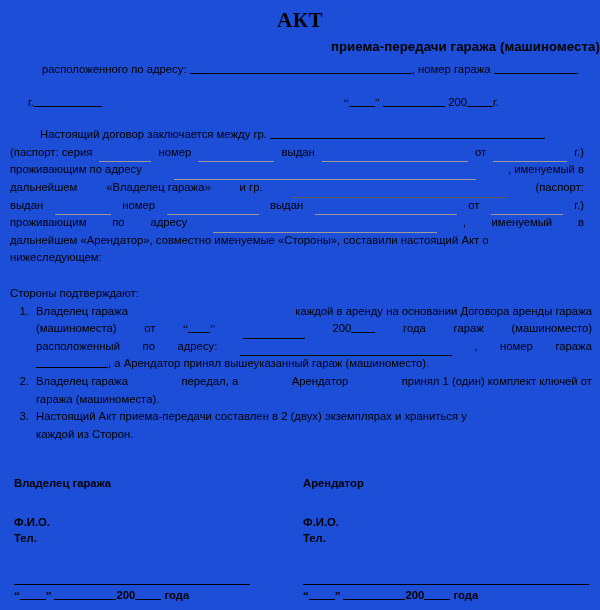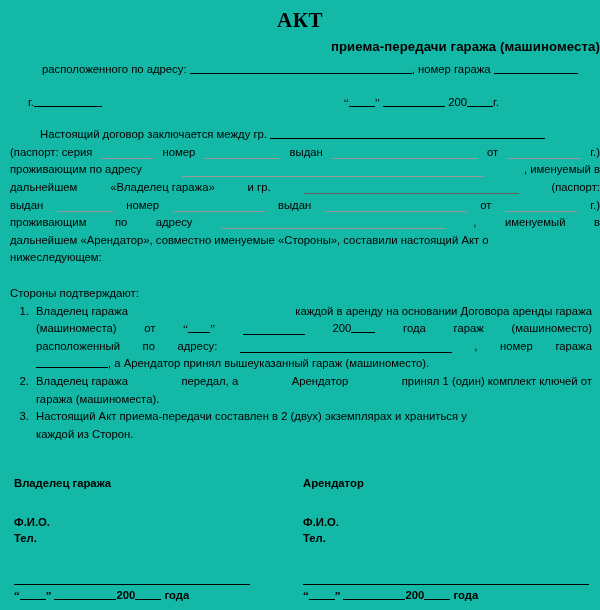--- a/index.html
+++ b/index.html
@@ -4,21 +4,21 @@
 <style>
   html, body {
     margin: 0;
     padding: 0;
     background: #ffffff;
   }
   .page {
     position: relative;
     width: 600px;
     height: 610px;
-    background: #14b8a6;
+    background: #1d4ed8;
     color: #000000;
     font-family: "Liberation Sans", sans-serif;
     font-size: 11.3px;
     line-height: 17.6px;
     overflow: hidden;
     box-sizing: border-box;
   }
 
   
   .title-main {
@@ -72,32 +72,32 @@
     display: flex;
     align-items: baseline;
     padding: 15px 8px 0 0;
   }
   .city-cell { width: 56%; padding-left: 28px; white-space: nowrap; }
   .date-cell { width: 44%; white-space: nowrap; text-align: left; }
   .q { font-family: "Liberation Serif", serif; }
 
   
   .body-block {
-    padding: 15px 0 0 10px;
+    padding: 15px 16px 0 10px;
   }
   .ln {
     white-space: nowrap;
     overflow: hidden;
     height: 17.6px;
     line-height: 17.6px;
   }
   .ln-just {
     display: flex;
     justify-content: space-between;
-    align-items: center;
+    align-items: flex-end;
     white-space: nowrap;
     height: 17.6px;
     line-height: 17.6px;
   }
   b { font-weight: normal; }
 
   
   .confirm-head {
     padding: 18px 0 0 10px;
   }

